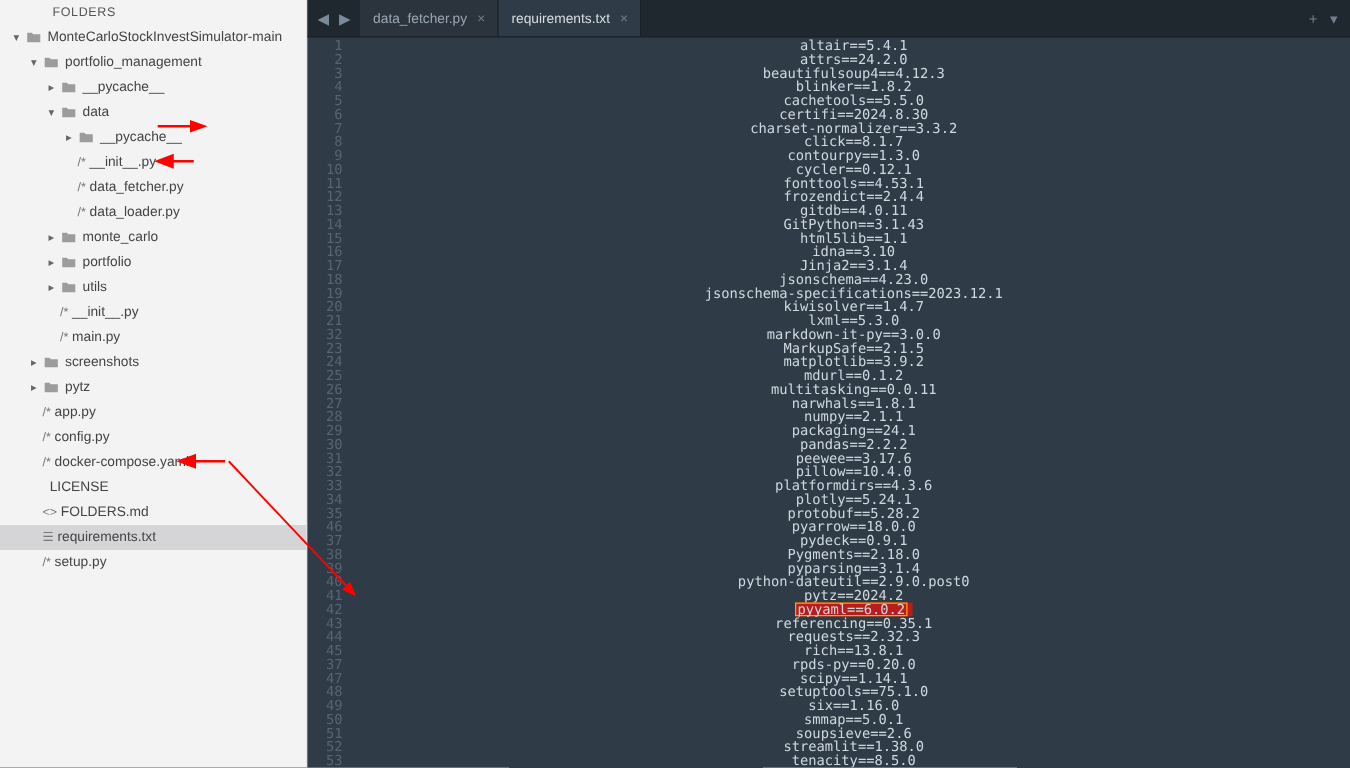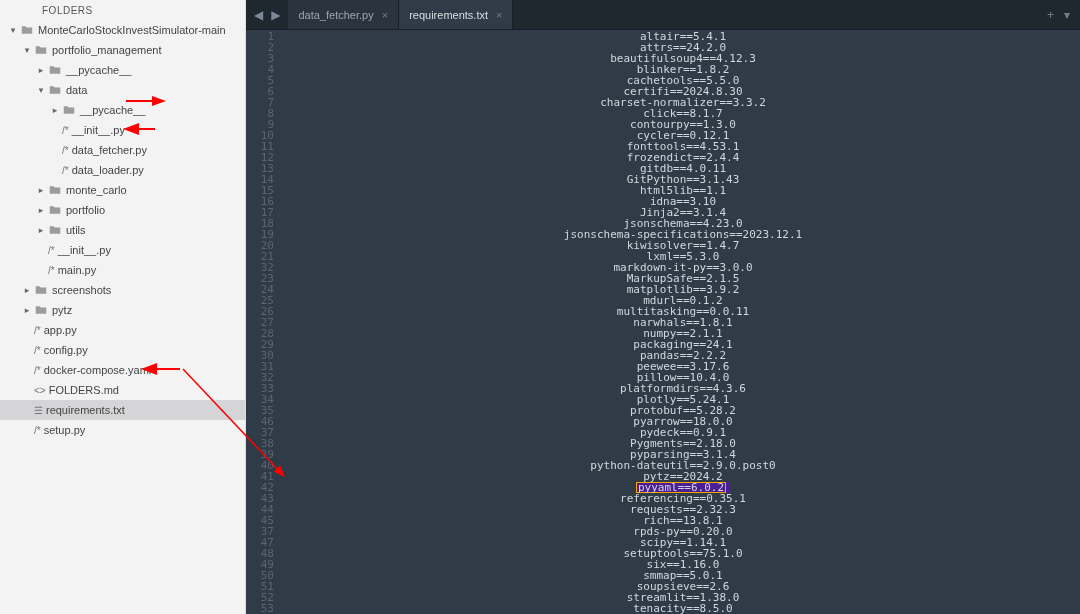--- a/index.html
+++ b/index.html
@@ -124,21 +124,21 @@
     flex: 1;
     background: #2f3b46;
     color: #cfd8df;
     padding: 1px 0 0 6px;
     position: relative;
     white-space: pre;
     text-align: center;
   }
   .code-line { height: 11px; }
   .code-line.hl {
-    background: #4c1d95;
+    background: #b91c1c;
     display: inline-block;
     padding-right: 4px;
   }
   .hl-box {
     border: 1px solid orange;
     padding: 0 1px;
     display: inline-block;
     height: 11px;
     line-height: 10px;
   }
@@ -293,20 +293,26 @@
         <span class="indent" style="width:22px"></span>
         <span class="disclose empty">▸</span>
         <span class="ftxt">/*</span>
         <span class="fname">config.py</span>
       </div>
       <div class="tree-row">
         <span class="indent" style="width:22px"></span>
         <span class="disclose empty">▸</span>
         <span class="ftxt">/*</span>
         <span class="fname">docker-compose.yaml</span>
+      </div>
+      <div class="tree-row">
+        <span class="indent" style="width:22px"></span>
+        <span class="disclose empty">▸</span>
+        <span class="ftxt">&nbsp;</span>
+        <span class="fname">LICENSE</span>
       </div>
       <div class="tree-row">
         <span class="indent" style="width:22px"></span>
         <span class="disclose empty">▸</span>
         <span class="ftxt">&lt;&gt;</span>
         <span class="fname">FOLDERS.md</span>
       </div>
       <div class="tree-row selected">
         <span class="indent" style="width:22px"></span>
         <span class="disclose empty">▸</span>

